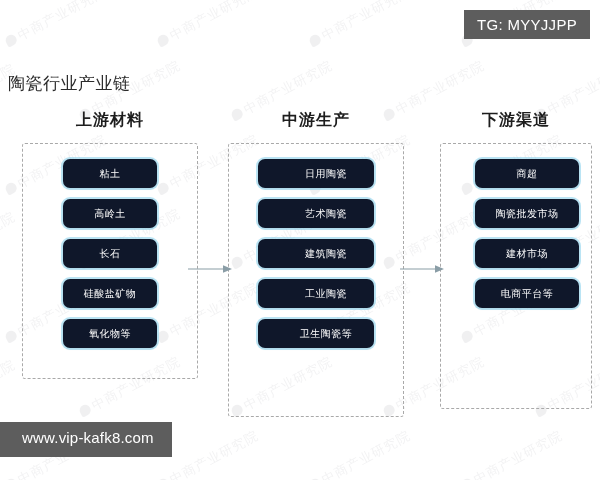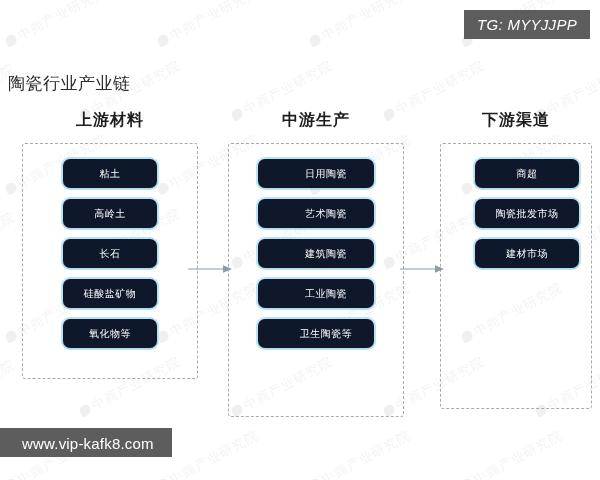--- a/index.html
+++ b/index.html
@@ -126,26 +126,25 @@
     color: #ffffff;
     z-index: 5;
     font-family: "Liberation Sans", "DejaVu Sans", sans-serif;
   }
   #tg-badge {
     right: 10px;
     top: 10px;
     padding: 6px 13px;
     font-size: 15px;
     letter-spacing: 0.3px;
-    font-style: italic;
   }
   #site-badge {
     left: 0;
     bottom: 23px;
-    padding: 7px 18px 5px 22px;
+    padding: 7px 18px 11px 22px;
     font-size: 15px;
     letter-spacing: 0.2px;
   }
 </style>
 </head>
 <body>
 
 <div id="watermark-layer">
     <div class="wm" style="left: 0px; top: 8px;"><span class="wm-logo"></span>中商产业研究院</div>
     <div class="wm" style="left: 152px; top: 8px;"><span class="wm-logo"></span>中商产业研究院</div>
@@ -215,20 +214,21 @@
     <line x1="0" y1="7" x2="37" y2="7" stroke="#8a9da6" stroke-width="1.2"></line>
     <polygon points="44,7 35,3.2 35,10.8" fill="#8a9da6"></polygon>
   </svg>
 
   <div class="column col-downstream">
     <div class="col-header">下游渠道</div>
     <div class="col-box">
       <div class="node">商超</div>
       <div class="node">陶瓷批发市场</div>
       <div class="node">建材市场</div>
+      <div class="node">电商平台等</div>
     </div>
   </div>
 
 </div>
 
 <div class="badge" id="tg-badge">TG: MYYJJPP</div>
 
 <div class="badge" id="site-badge">www.vip-kafk8.com</div>
 
 </body></html>

